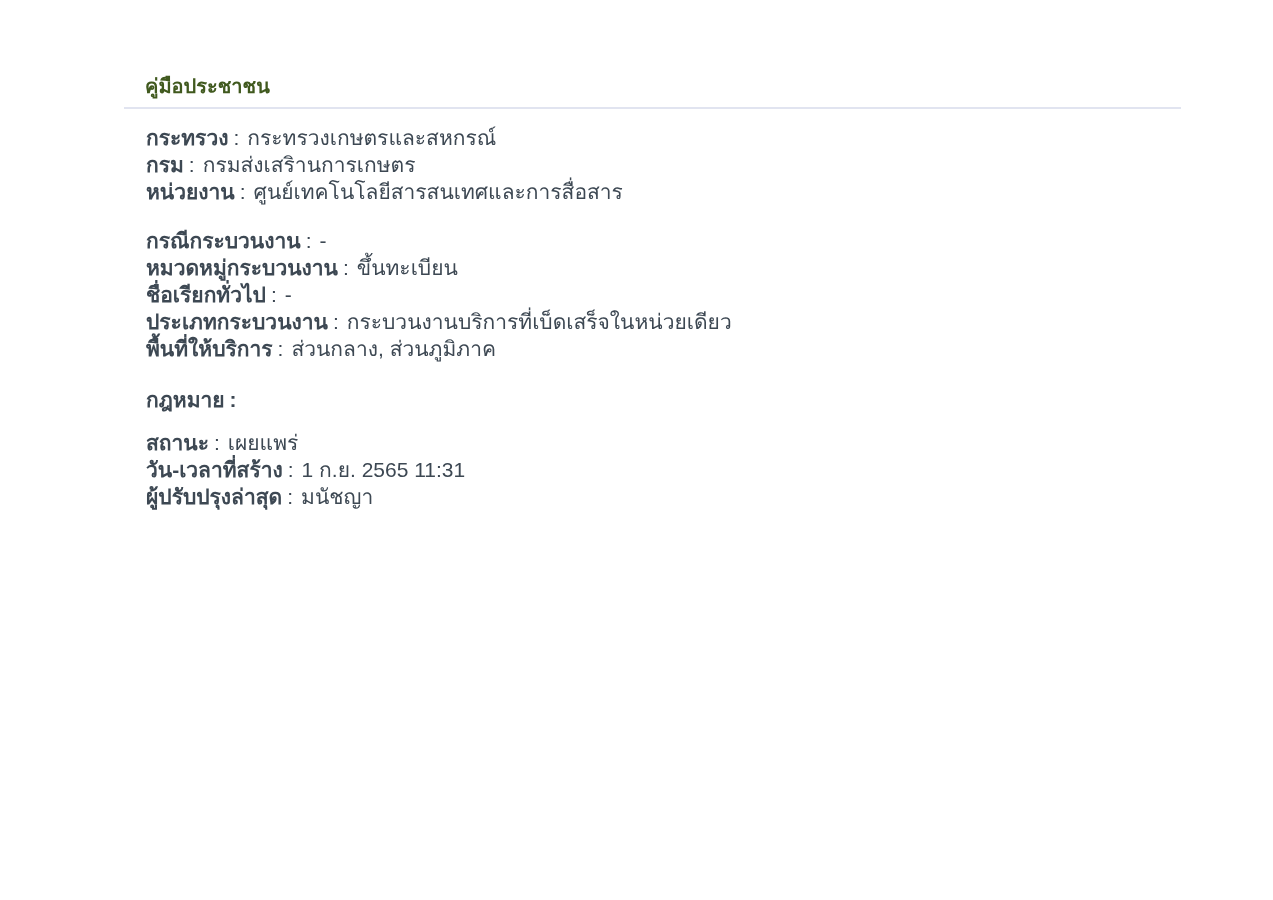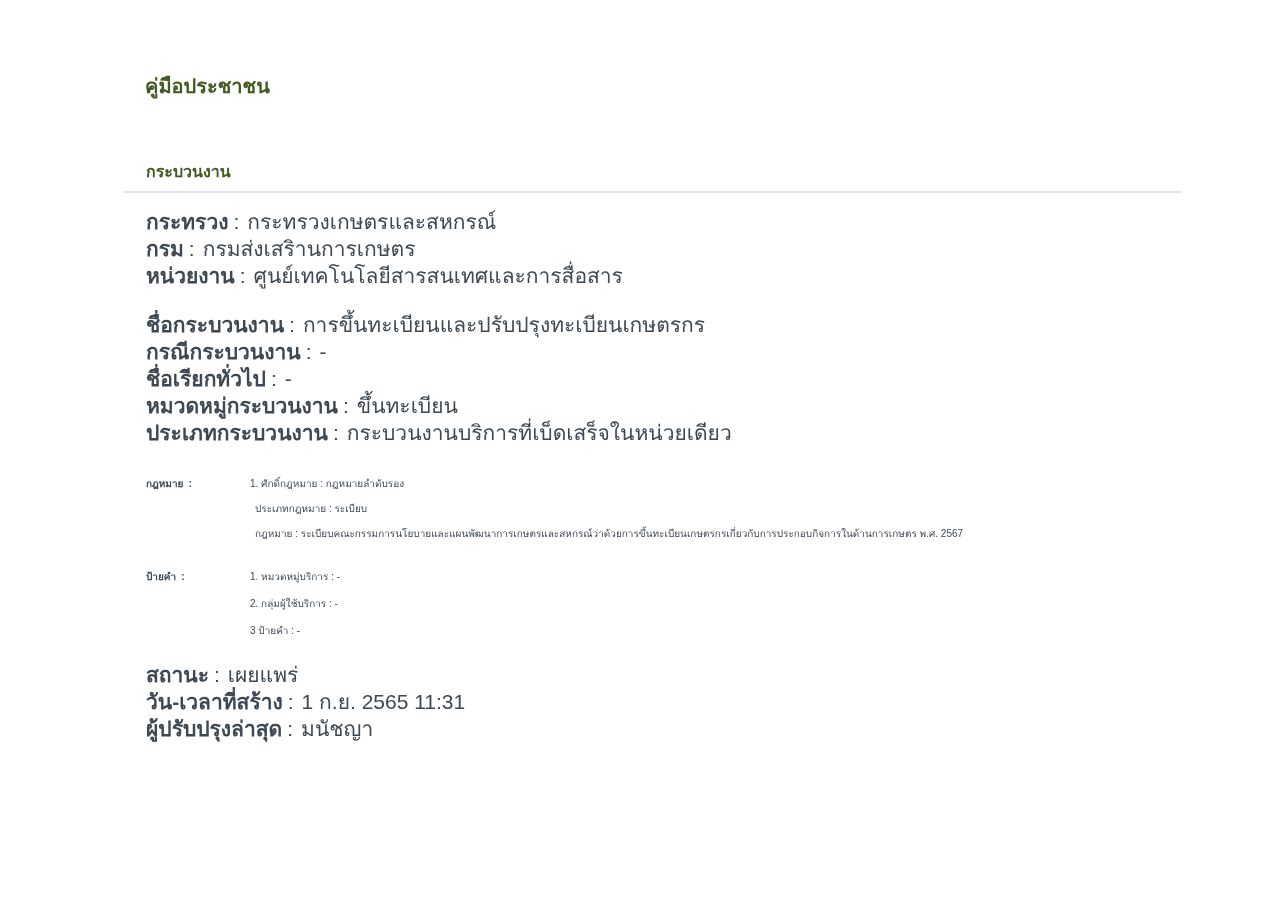--- a/index.html
+++ b/index.html
@@ -52,21 +52,21 @@
     line-height: 27px;
     white-space: nowrap;
   }
   .lbl { font-weight: 700; }
   .colon { display: inline-block; margin: 0 8px 0 5px; }
   .val { font-weight: 400; }
 
   .block {
     display: flex;
     padding-left: 22px;
-    font-size: 10px;
+    font-size: 21px;
     align-items: flex-start;
   }
   .block-law { margin-top: 25px; line-height: 25px; }
   .block-tag { margin-top: 17px; line-height: 27px; }
   .block-label {
     flex-shrink: 0;
     width: 104px;
     font-weight: 700;
   }
   .block-lines { width: 902px; }
@@ -76,74 +76,58 @@
 </style>
 </head>
 <body>
 
 <div class="page">
 
   <h1 class="page-title">คู่มือประชาชน</h1>
 
   <div class="content">
 
-    <h2 class="section-title">กระบวนงาน</h2>
     <hr class="divider">
 
     <div class="group group-agency">
       <div class="row">
         <span class="lbl">กระทรวง</span><span class="colon">:</span><span class="val">กระทรวงเกษตรและสหกรณ์</span>
       </div>
       <div class="row">
         <span class="lbl">กรม</span><span class="colon">:</span><span class="val">กรมส่งเสริานการเกษตร</span>
       </div>
       <div class="row">
         <span class="lbl">หน่วยงาน</span><span class="colon">:</span><span class="val">ศูนย์เทคโนโลยีสารสนเทศและการสื่อสาร</span>
       </div>
     </div>
 
     <div class="group group-process">
       <div class="row">
-        <span class="lbl">ชื่อกระบวนงาน</span><span class="colon">:</span><span class="val">การขึ้นทะเบียนและปรับปรุงทะเบียนเกษตรกร</span>
+        <span class="lbl">กรณีกระบวนงาน</span><span class="colon">:</span><span class="val">-</span>
       </div>
       <div class="row">
-        <span class="lbl">กรณีกระบวนงาน</span><span class="colon">:</span><span class="val">-</span>
+        <span class="lbl">หมวดหมู่กระบวนงาน</span><span class="colon">:</span><span class="val">ขึ้นทะเบียน</span>
       </div>
       <div class="row">
         <span class="lbl">ชื่อเรียกทั่วไป</span><span class="colon">:</span><span class="val">-</span>
       </div>
       <div class="row">
-        <span class="lbl">หมวดหมู่กระบวนงาน</span><span class="colon">:</span><span class="val">ขึ้นทะเบียน</span>
+        <span class="lbl">ประเภทกระบวนงาน</span><span class="colon">:</span><span class="val">กระบวนงานบริการที่เบ็ดเสร็จในหน่วยเดียว</span>
       </div>
       <div class="row">
-        <span class="lbl">ประเภทกระบวนงาน</span><span class="colon">:</span><span class="val">กระบวนงานบริการที่เบ็ดเสร็จในหน่วยเดียว</span>
+        <span class="lbl">พื้นที่ให้บริการ</span><span class="colon">:</span><span class="val">ส่วนกลาง, ส่วนภูมิภาค</span>
       </div>
     </div>
 
     <div class="block block-law">
       <div class="block-label">
         <span class="lbl">กฎหมาย</span><span class="colon">:</span>
       </div>
-      <div class="block-lines">
-        <div class="bline">1. ศักดิ์กฎหมาย : กฎหมายลำดับรอง</div>
-        <div class="bline indent">ประเภทกฎหมาย : ระเบียบ</div>
-        <div class="bline hang">กฎหมาย : ระเบียบคณะกรรมการนโยบายและแผนพัฒนาการเกษตรและสหกรณ์ว่าด้วยการขึ้นทะเบียนเกษตรกรเกี่ยวกับการประกอบกิจการในด้านการเกษตร พ.ศ. 2567</div>
-      </div>
     </div>
 
-    <div class="block block-tag">
-      <div class="block-label">
-        <span class="lbl">ป้ายคำ</span><span class="colon">:</span>
-      </div>
-      <div class="block-lines">
-        <div class="bline">1. หมวดหมู่บริการ : -</div>
-        <div class="bline">2. กลุ่มผู้ใช้บริการ : -</div>
-        <div class="bline">3 ป้ายคำ : -</div>
-      </div>
-    </div>
 
     <div class="group group-meta">
       <div class="row">
         <span class="lbl">สถานะ</span><span class="colon">:</span><span class="val">เผยแพร่</span>
       </div>
       <div class="row">
         <span class="lbl">วัน-เวลาที่สร้าง</span><span class="colon">:</span><span class="val">1 ก.ย. 2565 11:31</span>
       </div>
       <div class="row">
         <span class="lbl">ผู้ปรับปรุงล่าสุด</span><span class="colon">:</span><span class="val">มนัชญา</span>

